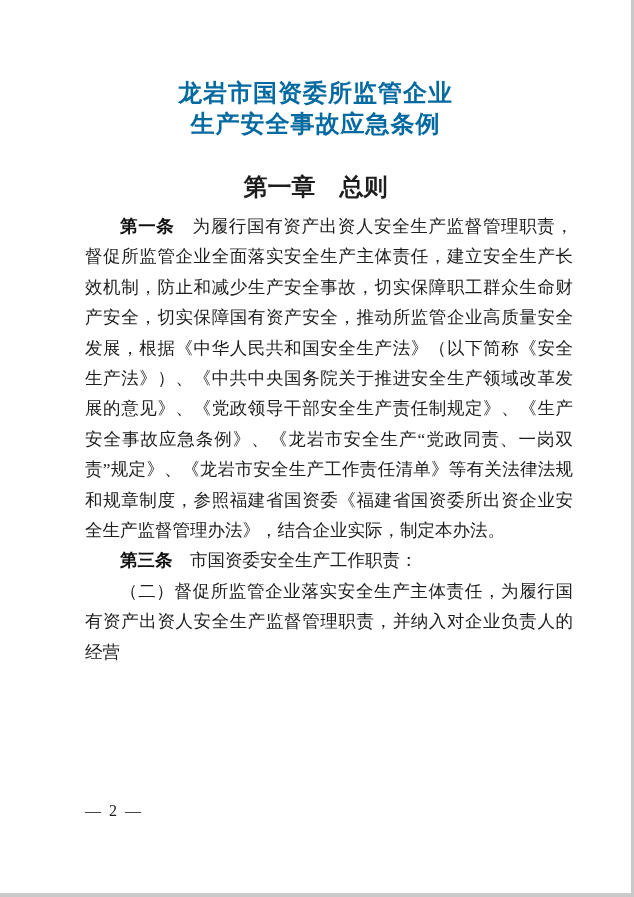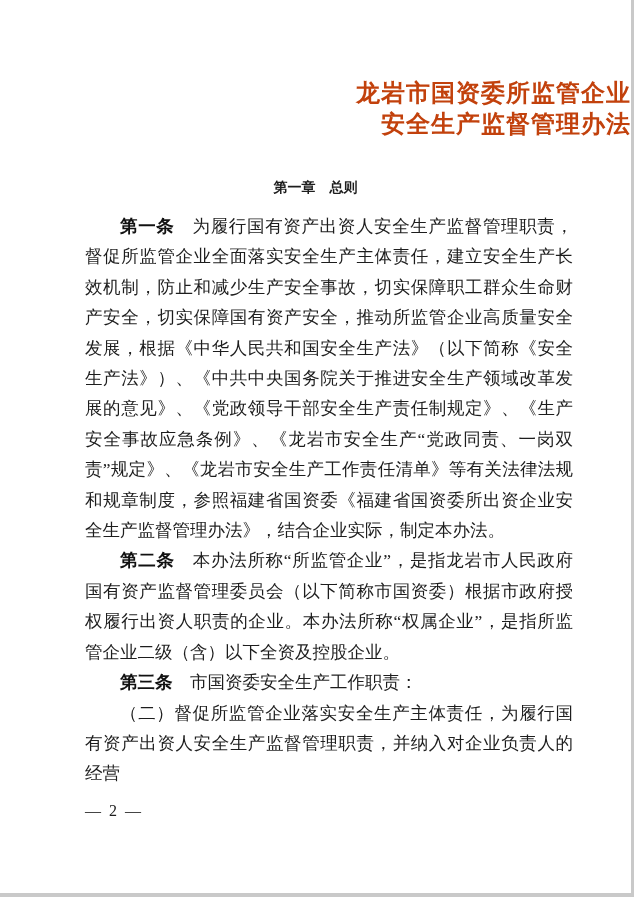--- a/index.html
+++ b/index.html
@@ -18,36 +18,36 @@
     width: 631px;
     height: 893px;
     background: #ffffff;
     color: #1d1d1d;
   }
   .doc-title {
     position: absolute;
     top: 78px;
     left: 0;
     width: 100%;
-    text-align: right;
+    text-align: center;
     font-weight: bold;
     font-size: 24px;
     line-height: 31px;
     letter-spacing: 1px;
-    color: #c2410c;
+    color: #0369a1;
     font-family: "Liberation Serif", "DejaVu Serif", serif;
   }
   .chapter-heading {
     position: absolute;
     top: 176px;
     left: 0;
     width: 100%;
     text-align: center;
     font-weight: bold;
-    font-size: 14px;
+    font-size: 24px;
     line-height: 22px;
     color: #1d1d1d;
     font-family: "Liberation Sans", "DejaVu Sans", sans-serif;
   }
   .doc-body {
     position: absolute;
     top: 211px;
     left: 85px;
     width: 488px;
     font-size: 17.5px;
@@ -89,28 +89,27 @@
     background: #c9c9c9;
   }
 </style>
 </head>
 <body>
 
 <div class="page">
 
   <div class="doc-title">
     <div>龙岩市国资委所监管企业</div>
-    <div>安全生产监督管理办法</div>
+    <div>生产安全事故应急条例</div>
   </div>
 
   <div class="chapter-heading">第一章　总则</div>
 
   <div class="doc-body">
       <p class="para"><span class="article-label">第一条</span>　为履行国有资产出资人安全生产监督管理职责，督促所监管企业全面落实安全生产主体责任，建立安全生产长效机制，防止和减少生产安全事故，切实保障职工群众生命财产安全，切实保障国有资产安全，推动所监管企业高质量安全发展，根据《中华人民共和国安全生产法》（以下简称《安全生产法》）、《中共中央国务院关于推进安全生产领域改革发展的意见》、《党政领导干部安全生产责任制规定》、《生产安全事故应急条例》、《龙岩市安全生产“党政同责、一岗双责”规定》、《龙岩市安全生产工作责任清单》等有关法律法规和规章制度，参照福建省国资委《福建省国资委所出资企业安全生产监督管理办法》，结合企业实际，制定本办法。</p>
-      <p class="para"><span class="article-label">第二条</span>　本办法所称“所监管企业”，是指龙岩市人民政府国有资产监督管理委员会（以下简称市国资委）根据市政府授权履行出资人职责的企业。本办法所称“权属企业”，是指所监管企业二级（含）以下全资及控股企业。</p>
       <p class="para"><span class="article-label">第三条</span>　市国资委安全生产工作职责：</p>
       <p class="para">（二）督促所监管企业落实安全生产主体责任，为履行国有资产出资人安全生产监督管理职责，并纳入对企业负责人的经营</p>
     </div>
 
   <div class="page-number">— 2 —</div>
 
 </div>
 
 <div class="edge-right"></div>
 <div class="edge-bottom"></div>

